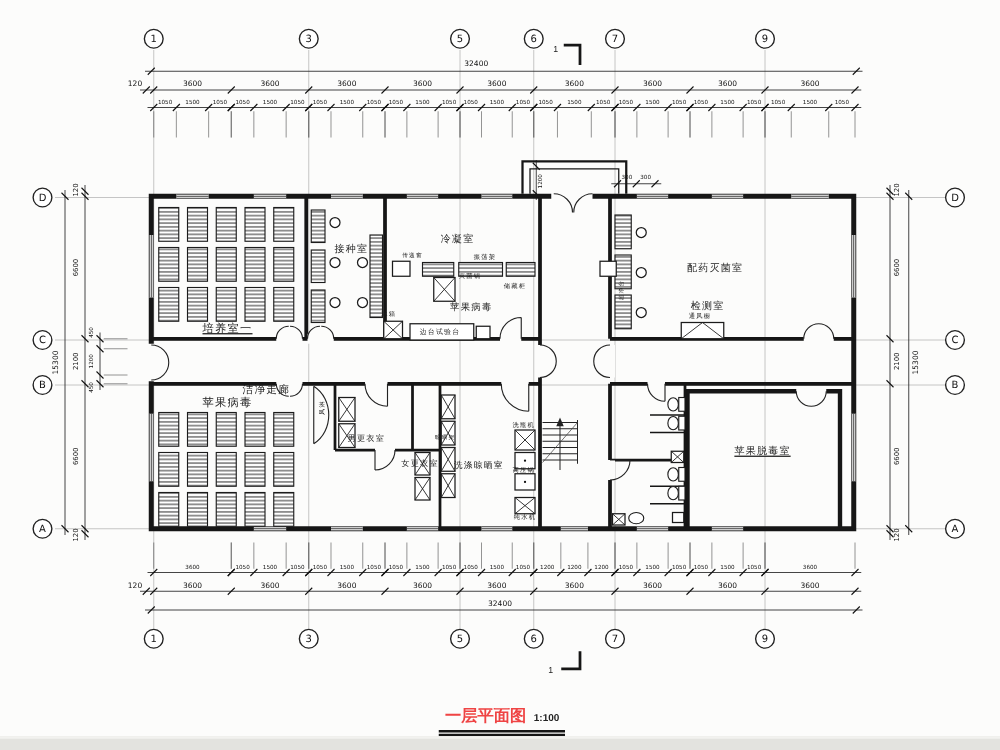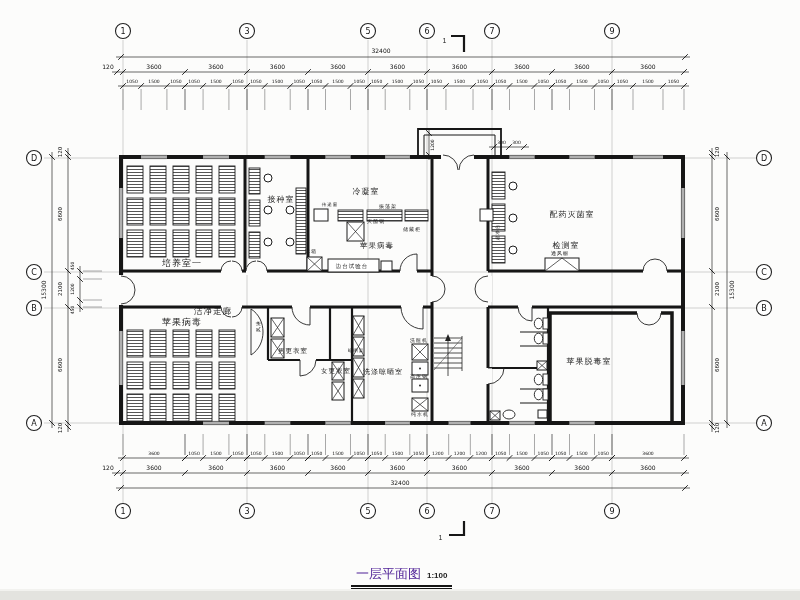--- a/index.html
+++ b/index.html
@@ -8,21 +8,21 @@
   #plan{position:absolute;left:0;top:0;}
   #labels{position:absolute;left:0;top:0;width:800px;height:600px;pointer-events:none;}
   .lbl{position:absolute;transform:translate(-50%,-50%);color:#1b1b1b;white-space:nowrap;
        font-family:"Liberation Sans",sans-serif;letter-spacing:1px;}
   .lbl.rot{transform:translate(-50%,-50%) rotate(-90deg);}
   #watermark{position:absolute;left:366px;top:252px;font-size:52px;line-height:62px;font-weight:700;
              color:#e23a3e;letter-spacing:9px;opacity:.92;font-family:"Liberation Sans",sans-serif;}
   #titleblock{position:absolute;left:351px;top:564px;border-bottom:2.5px solid #151515;
               padding:0 5px 2px 5px;white-space:nowrap;}
   #titleblock::after{content:"";position:absolute;left:0;right:0;bottom:-4.5px;height:1.3px;background:#151515;}
-  #title-text{font-size:13px;font-weight:400;color:#4c1d95;}
+  #title-text{font-size:13px;font-weight:700;color:#ef4444;}
   #title-scale{font-size:8px;color:#222;margin-left:6px;font-weight:bold;}
   #footerbar{position:absolute;left:0;bottom:0;width:800px;height:9px;background:#e3e3df;border-top:2px solid #f2f2ef;}
 </style>
 </head>
 <body>
 
 <div id="stage">
 
   <svg id="plan" width="800" height="600" viewBox="0 0 800 600">
     <defs>
@@ -629,32 +629,32 @@
         <circle cx="764" cy="272" r="7.5" fill="#fff" stroke="#222" stroke-width="1.1"></circle>
         <text x="764" y="274.8" font-size="8" fill="#111" text-anchor="middle" font-family="DejaVu Sans,sans-serif">C</text>
         <circle cx="764" cy="308" r="7.5" fill="#fff" stroke="#222" stroke-width="1.1"></circle>
         <text x="764" y="310.8" font-size="8" fill="#111" text-anchor="middle" font-family="DejaVu Sans,sans-serif">B</text>
         <circle cx="764" cy="423" r="7.5" fill="#fff" stroke="#222" stroke-width="1.1"></circle>
         <text x="764" y="425.8" font-size="8" fill="#111" text-anchor="middle" font-family="DejaVu Sans,sans-serif">A</text>
       </g>
   </svg>
 
   <div id="labels">
-      <span class="lbl" style="left: 182px; top: 263px; font-size: 9px;">培养室一</span>
+      <span class="lbl" style="left: 182px; top: 263px; font-size: 9px; text-decoration: underline;">培养室一</span>
       <span class="lbl" style="left: 281px; top: 199px; font-size: 8px;">接种室</span>
       <span class="lbl" style="left: 366px; top: 191px; font-size: 8px; font-family: Liberation Serif, serif;">冷凝室</span>
       <span class="lbl" style="left: 377px; top: 246px; font-size: 7.5px;">苹果病毒</span>
       <span class="lbl" style="left: 572px; top: 214px; font-size: 8px;">配药灭菌室</span>
       <span class="lbl" style="left: 566px; top: 228px; font-size: 8px; margin-top: 17px;">检测室</span>
       <span class="lbl" style="left: 213px; top: 312px; font-size: 8.5px;">洁净走廊</span>
       <span class="lbl" style="left: 182px; top: 322px; font-size: 9px;">苹果病毒</span>
       <span class="lbl" style="left: 293px; top: 351px; font-size: 6.5px;">男更衣室</span>
       <span class="lbl" style="left: 336px; top: 371px; font-size: 6.5px;">女更衣室</span>
       <span class="lbl" style="left: 383px; top: 372px; font-size: 7px;">洗涤晾晒室</span>
-      <span class="lbl" style="left: 589px; top: 361px; font-size: 8px;">苹果脱毒室</span>
+      <span class="lbl" style="left: 610px; top: 361px; font-size: 8px; text-decoration: underline;">苹果脱毒室</span>
       <span class="lbl" style="left: 388px; top: 206px; font-size: 5px;">振荡架</span>
       <span class="lbl" style="left: 376px; top: 221px; font-size: 5px;">灭菌锅</span>
       <span class="lbl" style="left: 412px; top: 229px; font-size: 5px;">储藏柜</span>
       <span class="lbl" style="left: 352px; top: 265.5px; font-size: 5.5px;">边台试验台</span>
       <span class="lbl" style="left: 311px; top: 251px; font-size: 5px;">冰箱</span>
       <span class="lbl" style="left: 330px; top: 204px; font-size: 4.5px;">传递窗</span>
       <span class="lbl rot" style="left: 497px; top: 232px; font-size: 4.5px;">超净台</span>
       <span class="lbl" style="left: 560px; top: 253px; font-size: 5px;">通风橱</span>
       <span class="lbl rot" style="left: 258px; top: 326px; font-size: 5px;">风淋</span>
       <span class="lbl" style="left: 419px; top: 340px; font-size: 5px;">洗瓶机</span>

